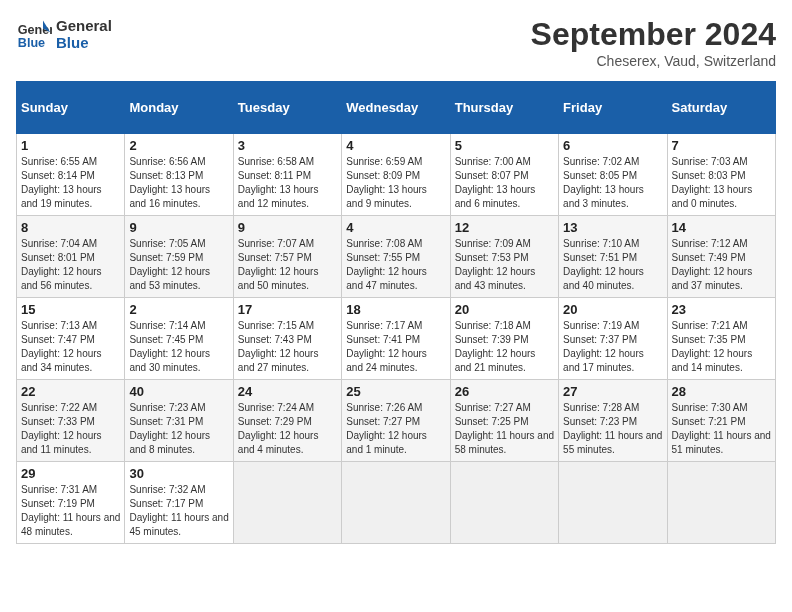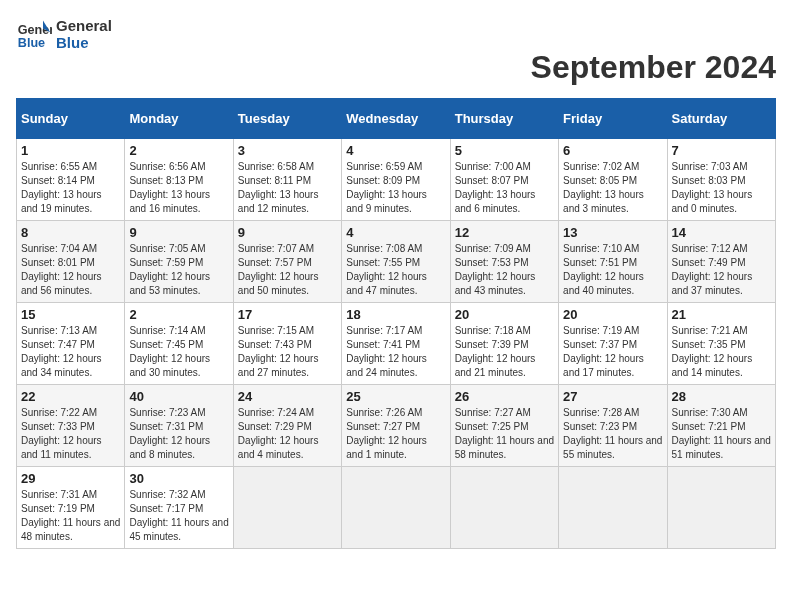--- a/index.html
+++ b/index.html
@@ -20,40 +20,39 @@
       display: flex;
       align-items: center;
       gap: 4px;
     }
     .logo-icon {
       width: 36px;
       height: 36px;
     }
     .title-block {
       text-align: right;
-      margin-top: 33px;
     }
     .month-title {
       font-size: 32px;
       font-weight: bold;
       color: #333;
     }
     .subtitle {
       font-size: 14px;
       color: #555;
     }
     table {
       width: 100%;
       border-collapse: collapse;
       font-size: 11px;
     }
     thead tr th {
       background: #1a5fa8;
       color: #fff;
-      padding: 12px 4px;
+      padding: 18px 4px;
       text-align: left;
       font-size: 13px;
       font-weight: bold;
       border: 1px solid #1a5fa8;
     }
     tbody tr td {
       border: 1px solid #ccc;
       vertical-align: top;
       padding: 4px;
       min-height: 80px;
@@ -87,20 +86,21 @@
       <text x="2" y="34" font-size="14" font-weight="bold" fill="#1a5fa8">Blue</text>
       <polygon points="30,5 38,18 30,14" fill="#1a5fa8"></polygon>
     </svg>
     <div style="display:flex;flex-direction:column;">
       <span style="font-size:15px;font-weight:bold;color:#333;">General</span>
       <span style="font-size:15px;font-weight:bold;color:#1a5fa8;">Blue</span>
     </div>
   </div>
   <div class="title-block">
     <div class="month-title">September 2024</div>
+    <div class="subtitle">Cheserex, Vaud, Switzerland</div>
   </div>
 </div>
 
 <table>
   <thead>
     <tr>
     <th>Sunday</th>
         <th>Monday</th>
         <th>Tuesday</th>
         <th>Wednesday</th>
@@ -269,21 +269,21 @@
         </td>
         <td>
           <div class="day-num">20</div>
           <div class="day-info">
             Sunrise: 7:19 AM<br>
             Sunset: 7:37 PM<br>
             Daylight: 12 hours and 17 minutes.
           </div>
         </td>
         <td>
-          <div class="day-num">21</div>
+          <div class="day-num">23</div>
           <div class="day-info">
             Sunrise: 7:21 AM<br>
             Sunset: 7:35 PM<br>
             Daylight: 12 hours and 14 minutes.
           </div>
         </td>
       </tr>
       <tr>
         <td>
           <div class="day-num">22</div>

